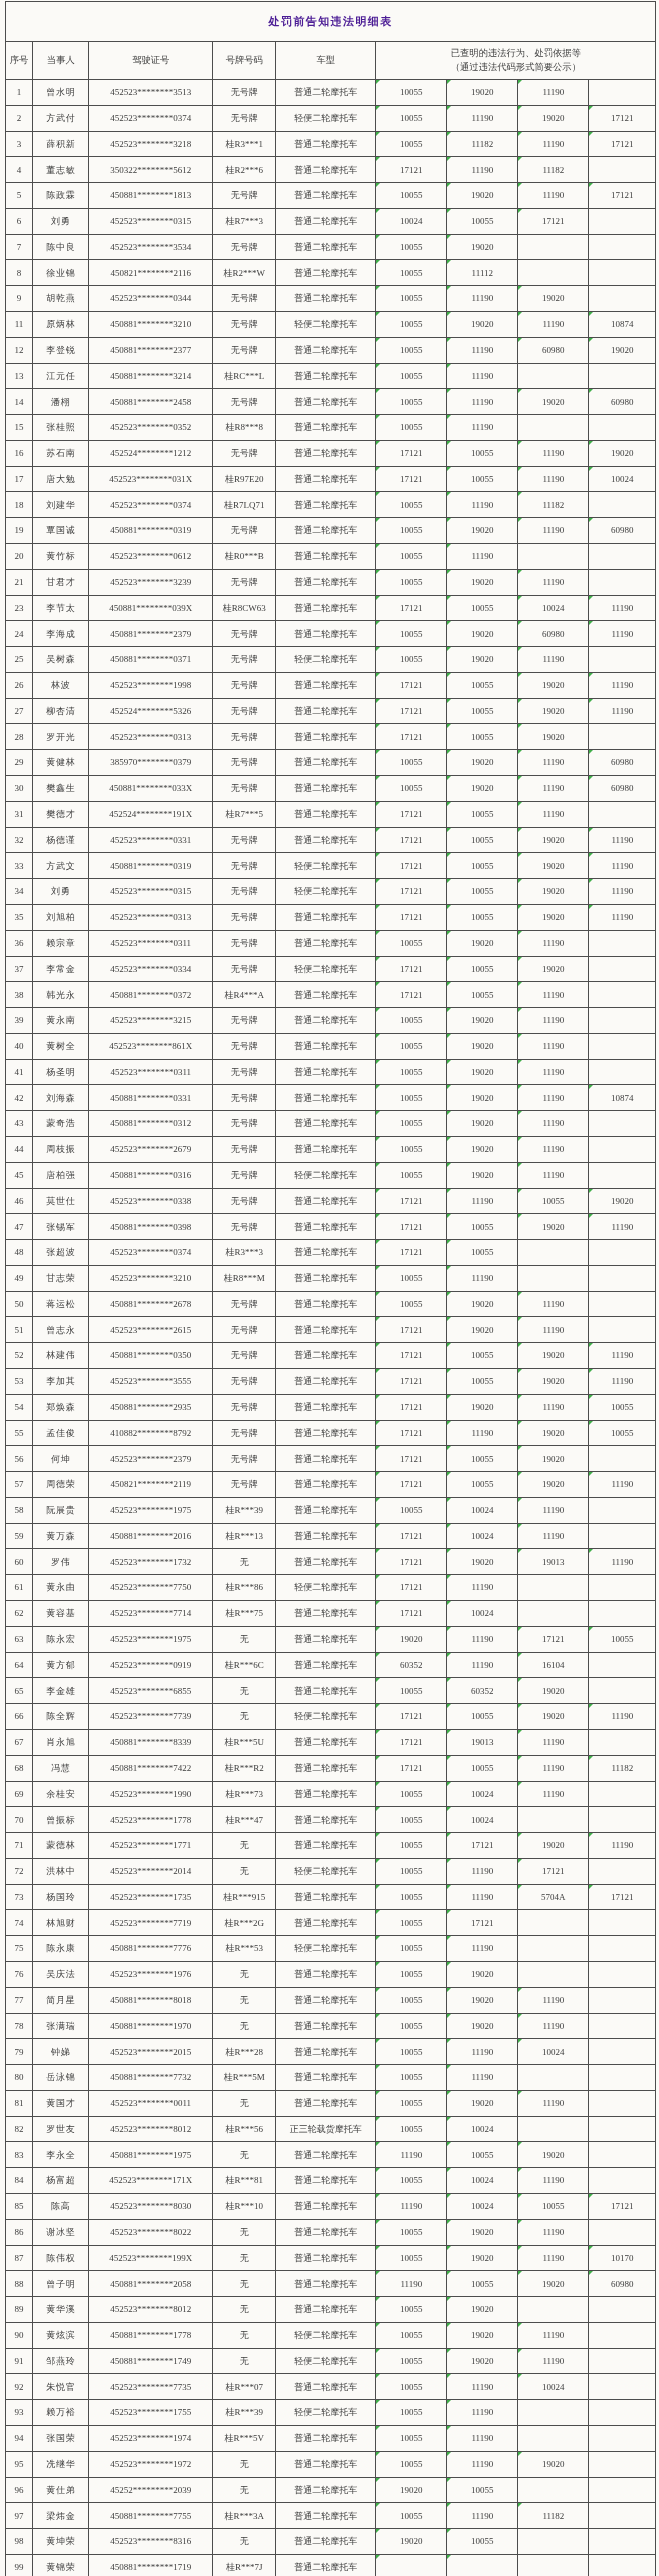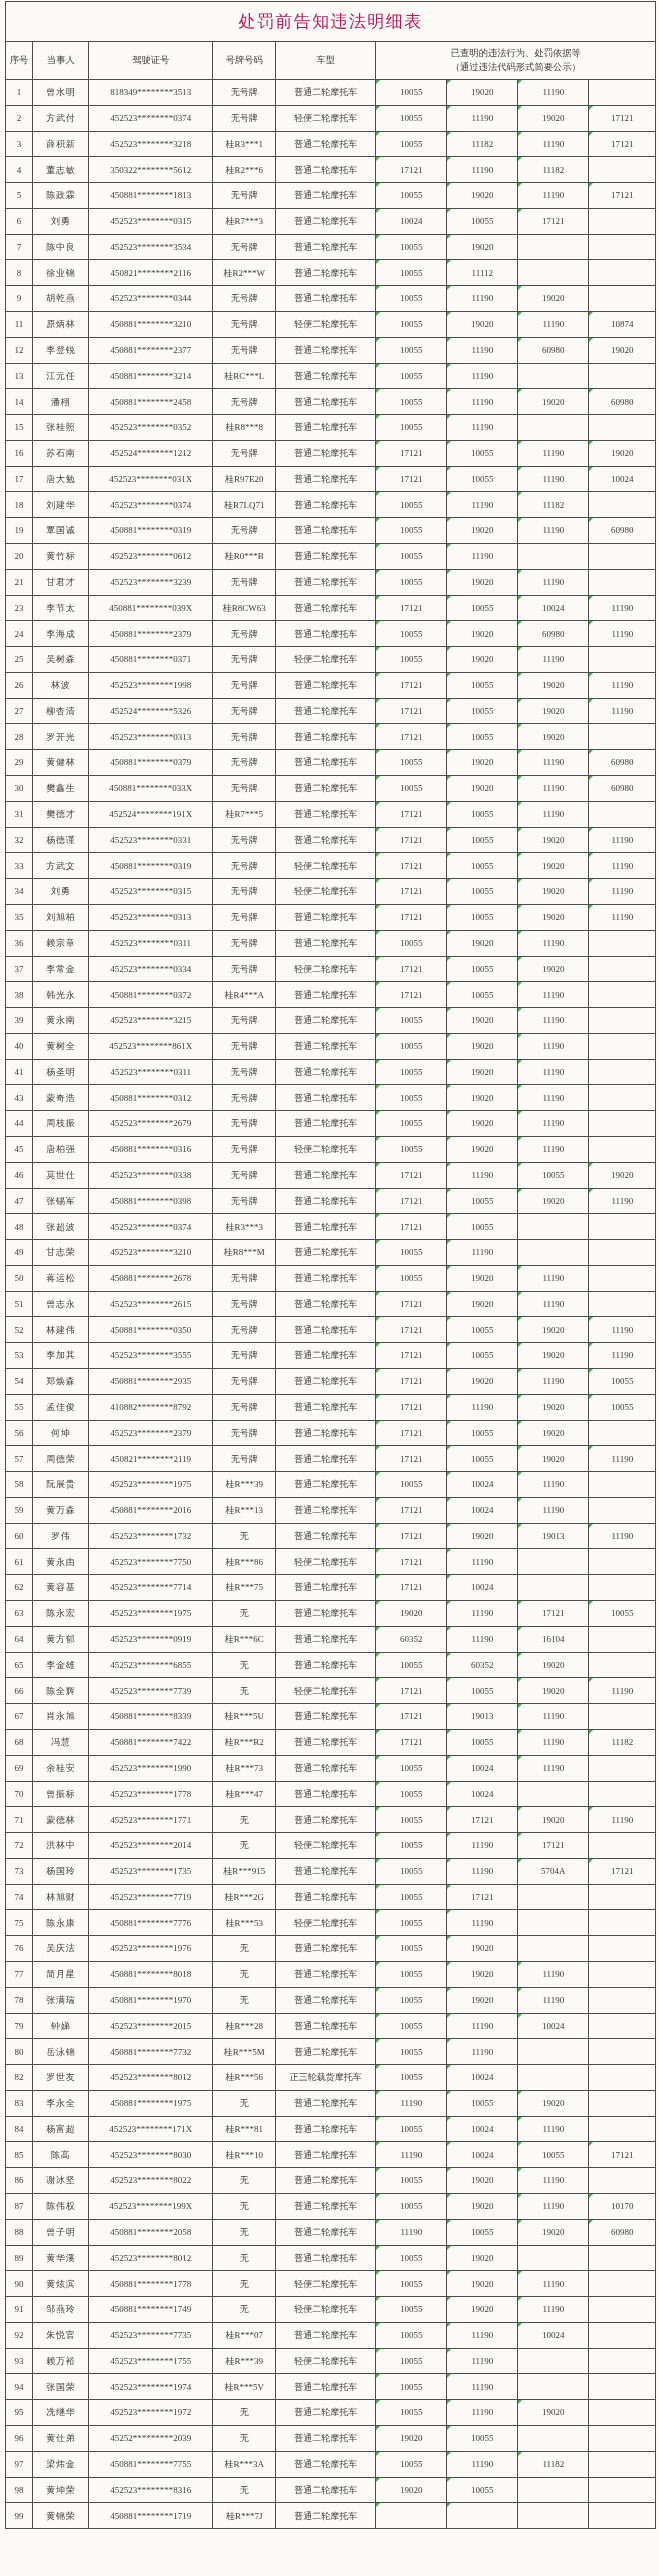--- a/index.html
+++ b/index.html
@@ -27,23 +27,23 @@
     text-align:center;
     vertical-align:middle;
     padding:1.4px 2.1px;
     overflow:hidden;
     font-weight:normal;
     font-size:9px;
     color:var(--text);
   }
   .title-cell{
     height:36px;
-    font-size:17px;
-    font-weight:normal;
-    color:#be185d;
+    font-size:11px;
+    font-weight:bold;
+    color:#4c1d95;
     letter-spacing:1.4px;
     border:1.4px solid var(--border);
   }
   .head{height:34px;font-size:9.3px;}
   .vio-head span{display:block;line-height:1.5;}
   tbody td{height:22px;line-height:1.15;}
   .c-serial{width:27.5px;}
   .c-name{width:56px;letter-spacing:0.7px;}
   .c-license{width:124px;font-size:9px;}
   .c-plate{width:63px;}
@@ -88,21 +88,21 @@
         <th class="head vio-head" colspan="4">
           <span>已查明的违法行为、处罚依据等</span>
           <span>（通过违法代码形式简要公示）</span>
         </th>
       </tr>
     </thead>
     <tbody id="rows">
         <tr>
           <td class="c-serial">1</td>
           <td class="c-name">曾水明</td>
-          <td class="c-license">818349********3513</td>
+          <td class="c-license">452523********3513</td>
           <td class="c-plate">无号牌</td>
           <td class="c-vehicle">普通二轮摩托车</td>
           <td class="c-code"><span class="tri"></span><span>10055</span></td>
           <td class="c-code"><span class="tri"></span><span>19020</span></td>
           <td class="c-code"><span class="tri"></span><span>11190</span></td>
           <td class="c-code4"></td>
         </tr>
         <tr>
           <td class="c-serial">2</td>
           <td class="c-name">方武付</td>
@@ -374,21 +374,21 @@
           <td class="c-plate">无号牌</td>
           <td class="c-vehicle">普通二轮摩托车</td>
           <td class="c-code"><span class="tri"></span><span>17121</span></td>
           <td class="c-code"><span class="tri"></span><span>10055</span></td>
           <td class="c-code"><span class="tri"></span><span>19020</span></td>
           <td class="c-code4"></td>
         </tr>
         <tr>
           <td class="c-serial">29</td>
           <td class="c-name">黄健林</td>
-          <td class="c-license">450881********0379</td>
+          <td class="c-license">385970********0379</td>
           <td class="c-plate">无号牌</td>
           <td class="c-vehicle">普通二轮摩托车</td>
           <td class="c-code"><span class="tri"></span><span>10055</span></td>
           <td class="c-code"><span class="tri"></span><span>19020</span></td>
           <td class="c-code"><span class="tri"></span><span>11190</span></td>
           <td class="c-code4"><span class="tri"></span><span>60980</span></td>
         </tr>
         <tr>
           <td class="c-serial">30</td>
           <td class="c-name">樊鑫生</td>
@@ -515,20 +515,31 @@
           <td class="c-name">杨圣明</td>
           <td class="c-license">452523********0311</td>
           <td class="c-plate">无号牌</td>
           <td class="c-vehicle">普通二轮摩托车</td>
           <td class="c-code"><span class="tri"></span><span>10055</span></td>
           <td class="c-code"><span class="tri"></span><span>19020</span></td>
           <td class="c-code"><span class="tri"></span><span>11190</span></td>
           <td class="c-code4"></td>
         </tr>
         <tr>
+          <td class="c-serial">42</td>
+          <td class="c-name">刘海森</td>
+          <td class="c-license">450881********0331</td>
+          <td class="c-plate">无号牌</td>
+          <td class="c-vehicle">普通二轮摩托车</td>
+          <td class="c-code"><span class="tri"></span><span>10055</span></td>
+          <td class="c-code"><span class="tri"></span><span>19020</span></td>
+          <td class="c-code"><span class="tri"></span><span>11190</span></td>
+          <td class="c-code4"><span class="tri"></span><span>10874</span></td>
+        </tr>
+        <tr>
           <td class="c-serial">43</td>
           <td class="c-name">蒙奇浩</td>
           <td class="c-license">450881********0312</td>
           <td class="c-plate">无号牌</td>
           <td class="c-vehicle">普通二轮摩托车</td>
           <td class="c-code"><span class="tri"></span><span>10055</span></td>
           <td class="c-code"><span class="tri"></span><span>19020</span></td>
           <td class="c-code"><span class="tri"></span><span>11190</span></td>
           <td class="c-code4"></td>
         </tr>
@@ -930,20 +941,31 @@
         </tr>
         <tr>
           <td class="c-serial">80</td>
           <td class="c-name">岳泳锦</td>
           <td class="c-license">450881********7732</td>
           <td class="c-plate">桂R***5M</td>
           <td class="c-vehicle">普通二轮摩托车</td>
           <td class="c-code"><span class="tri"></span><span>10055</span></td>
           <td class="c-code"><span class="tri"></span><span>11190</span></td>
           <td class="c-code"></td>
+          <td class="c-code4"></td>
+        </tr>
+        <tr>
+          <td class="c-serial">81</td>
+          <td class="c-name">黄国才</td>
+          <td class="c-license">452523********0011</td>
+          <td class="c-plate">无</td>
+          <td class="c-vehicle">普通二轮摩托车</td>
+          <td class="c-code"><span class="tri"></span><span>10055</span></td>
+          <td class="c-code"><span class="tri"></span><span>19020</span></td>
+          <td class="c-code"><span class="tri"></span><span>11190</span></td>
           <td class="c-code4"></td>
         </tr>
         <tr>
           <td class="c-serial">82</td>
           <td class="c-name">罗世友</td>
           <td class="c-license">452523********8012</td>
           <td class="c-plate">桂R***56</td>
           <td class="c-vehicle">正三轮载货摩托车</td>
           <td class="c-code"><span class="tri"></span><span>10055</span></td>
           <td class="c-code"><span class="tri"></span><span>10024</span></td>

